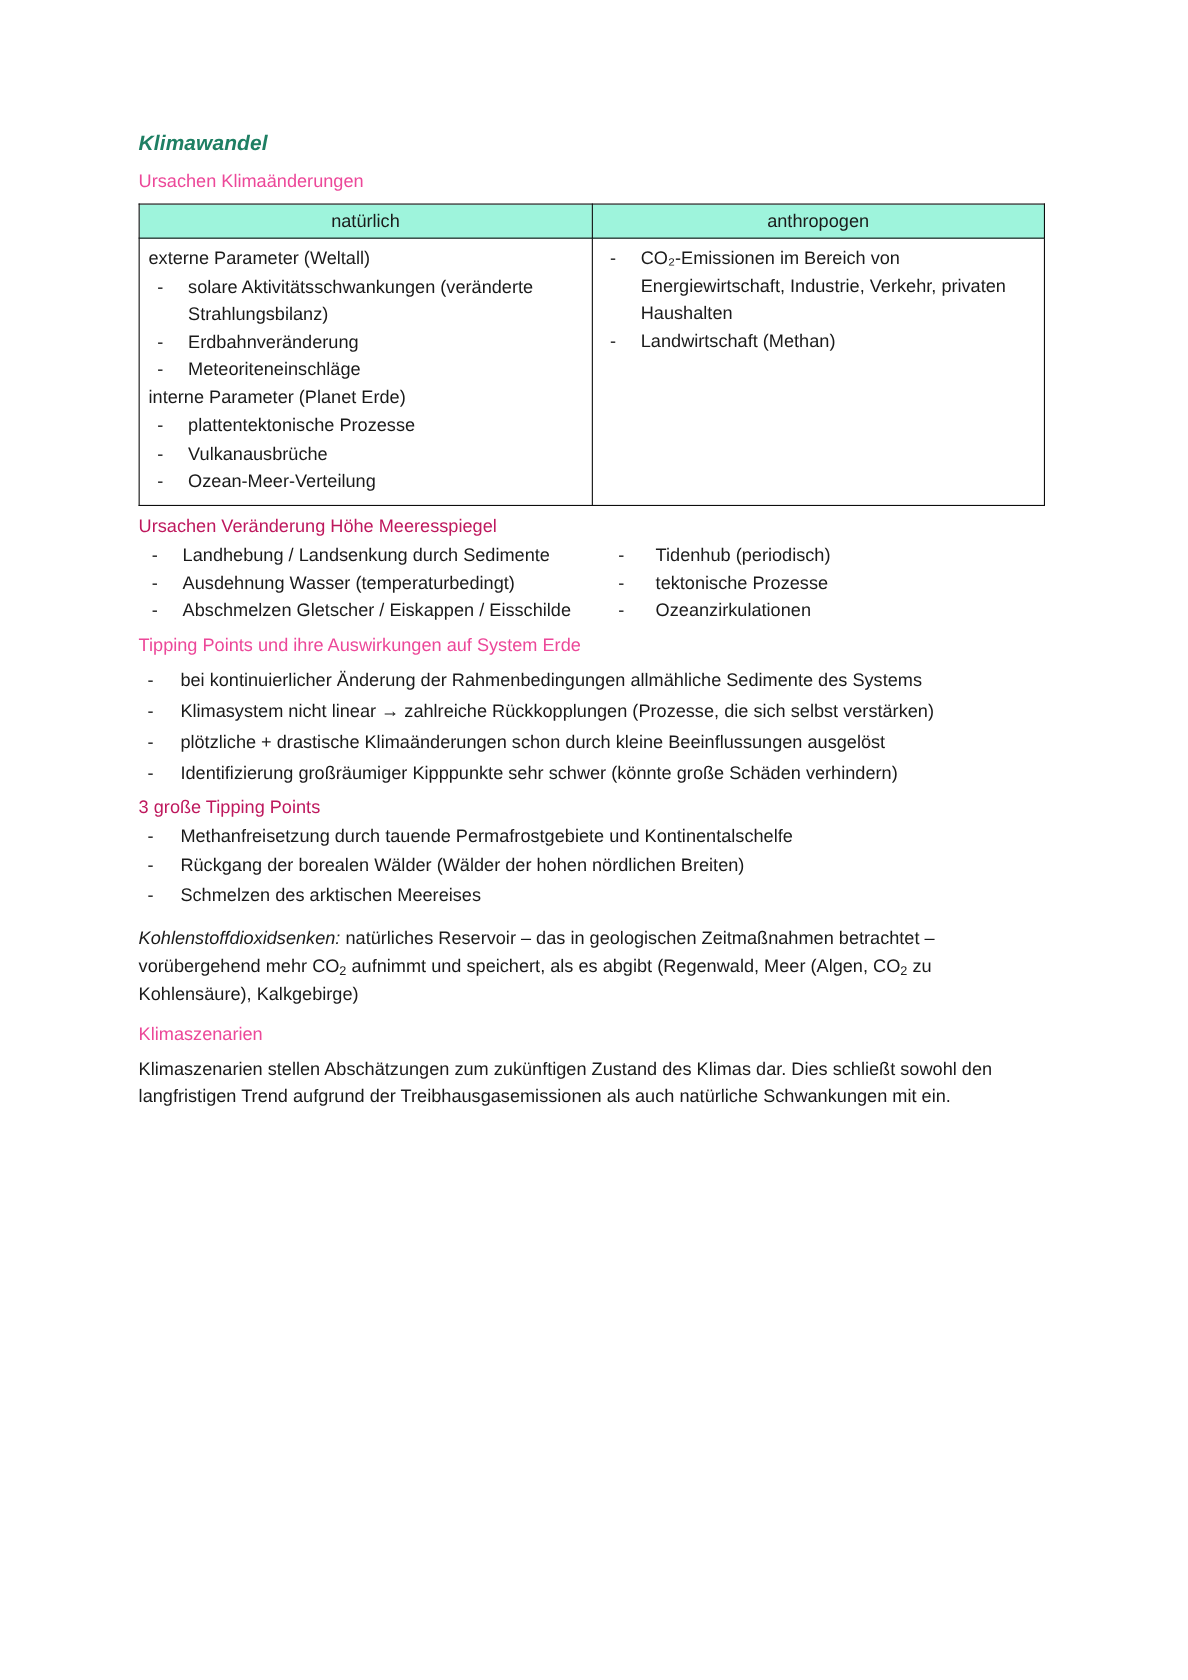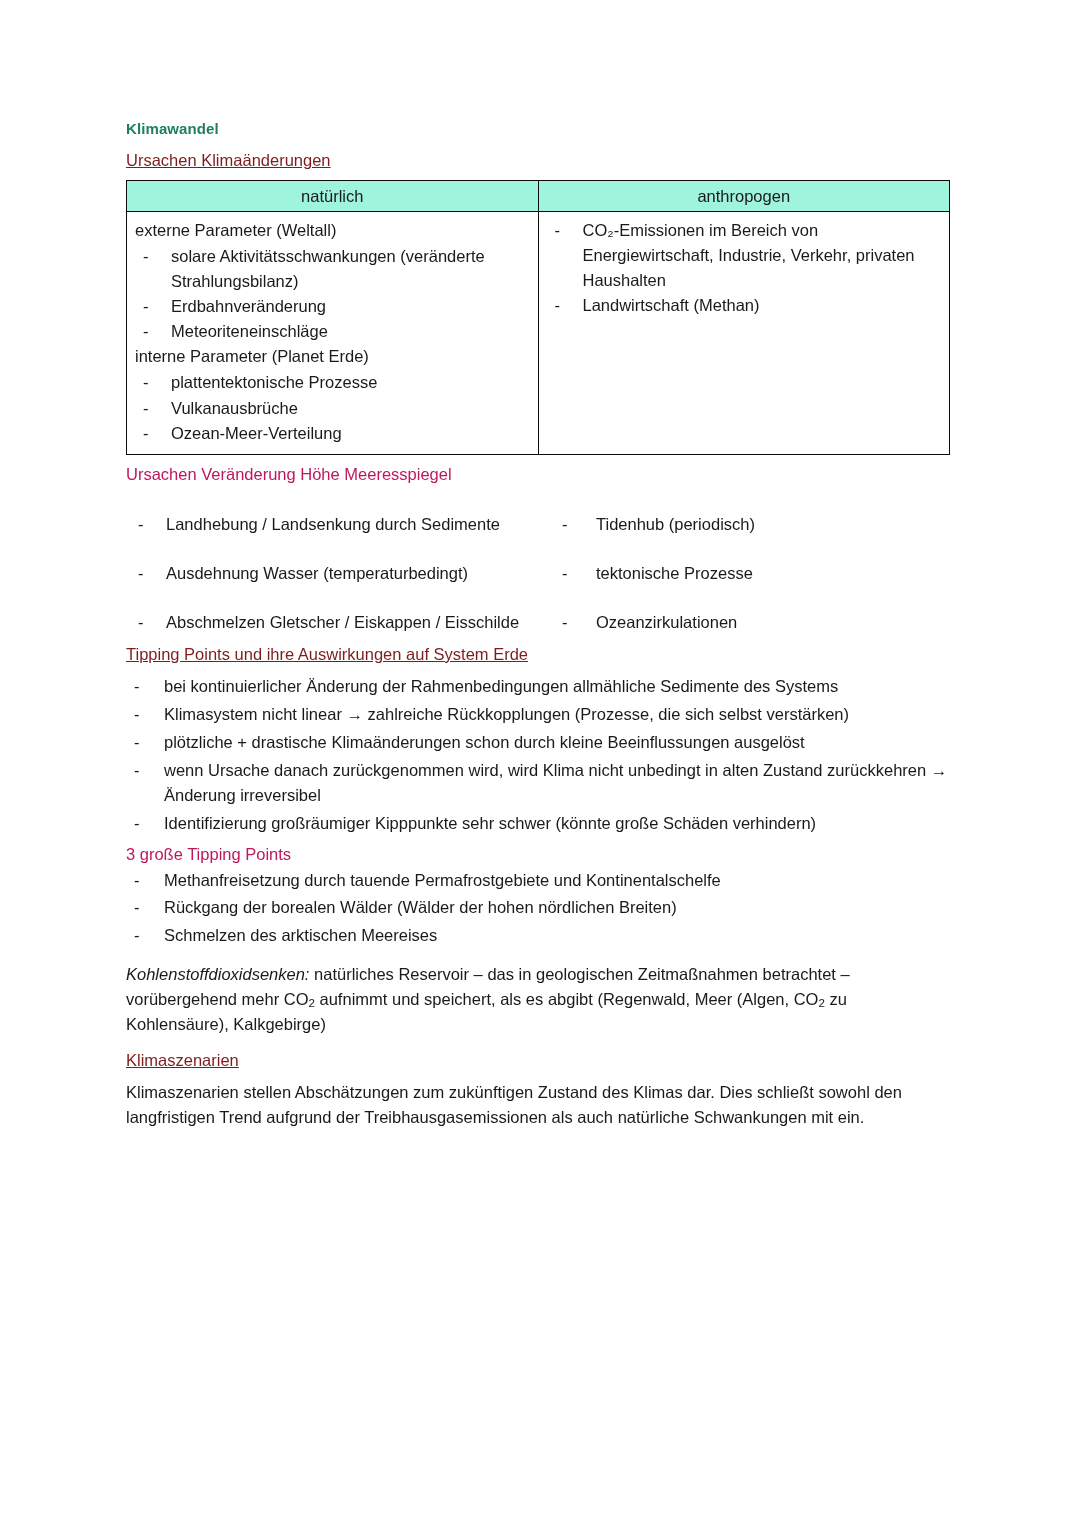--- a/index.html
+++ b/index.html
@@ -21,32 +21,32 @@
     background: #ffffff;
     box-sizing: border-box;
     padding: 120px 126px 0 126px;
   }
   .doc {
     width: 828px;
   }
 
   
   .h-main {
-    font-size: 15px;
+    font-size: 19px;
     font-weight: bold;
     color: #1E7F63;
     margin: 0 0 14px 0;
     letter-spacing: 0.1px;
+    font-style: italic;
   }
   .h-sub {
     font-size: 16.5px;
     font-weight: normal;
-    color: #7f1d1d;
-    margin: 0 0 10px 0;
-    text-decoration: underline;
+    color: #ec4899;
+    margin: 0 0 10px 0;
   }
   .h-sub.tight-top { margin-top: 14px; }
 
   .plain-line {
     font-size: 16.5px;
     color: #be185d;
     margin: 0 0 4px 0;
   }
 
   
@@ -119,21 +119,21 @@
   ul.dash.compact > li::before { left: 8px; }
 
   
   .two-col {
     display: flex;
     align-items: flex-start;
     margin: 0 0 10px 0;
   }
   .two-col .col-a { width: 418px; }
   .two-col .col-b { width: 400px; }
-  .two-col ul.dash > li { padding-left: 40px; margin-top: 24px; }
+  .two-col ul.dash > li { padding-left: 40px; }
   .two-col .col-a ul.dash > li::before { left: 12px; }
   .two-col .col-b ul.dash > li::before { left: 18px; }
   .two-col .col-b ul.dash > li { padding-left: 52px; }
 
   
   p.para {
     font-size: 16.5px;
     line-height: 1.52;
     margin: 0 0 10px 0;
     color: #1a1a1a;
@@ -206,21 +206,20 @@
         </ul>
       </div>
     </div>
 
     <div class="h-sub">Tipping Points und ihre Auswirkungen auf System Erde</div>
 
     <ul class="dash page-level">
       <li>bei kontinuierlicher Änderung der Rahmenbedingungen allmähliche Sedimente des Systems</li>
       <li>Klimasystem nicht linear → zahlreiche Rückkopplungen (Prozesse, die sich selbst verstärken)</li>
       <li>plötzliche + drastische Klimaänderungen schon durch kleine Beeinflussungen ausgelöst</li>
-      <li>wenn Ursache danach zurückgenommen wird, wird Klima nicht unbedingt in alten Zustand zurückkehren → Änderung irreversibel</li>
       <li>Identifizierung großräumiger Kipppunkte sehr schwer (könnte große Schäden verhindern)</li>
     </ul>
 
     <div class="spacer-sm"></div>
 
     <div class="plain-line">3 große Tipping Points</div>
 
     <ul class="dash compact">
       <li>Methanfreisetzung durch tauende Permafrostgebiete und Kontinentalschelfe</li>
       <li>Rückgang der borealen Wälder (Wälder der hohen nördlichen Breiten)</li>

